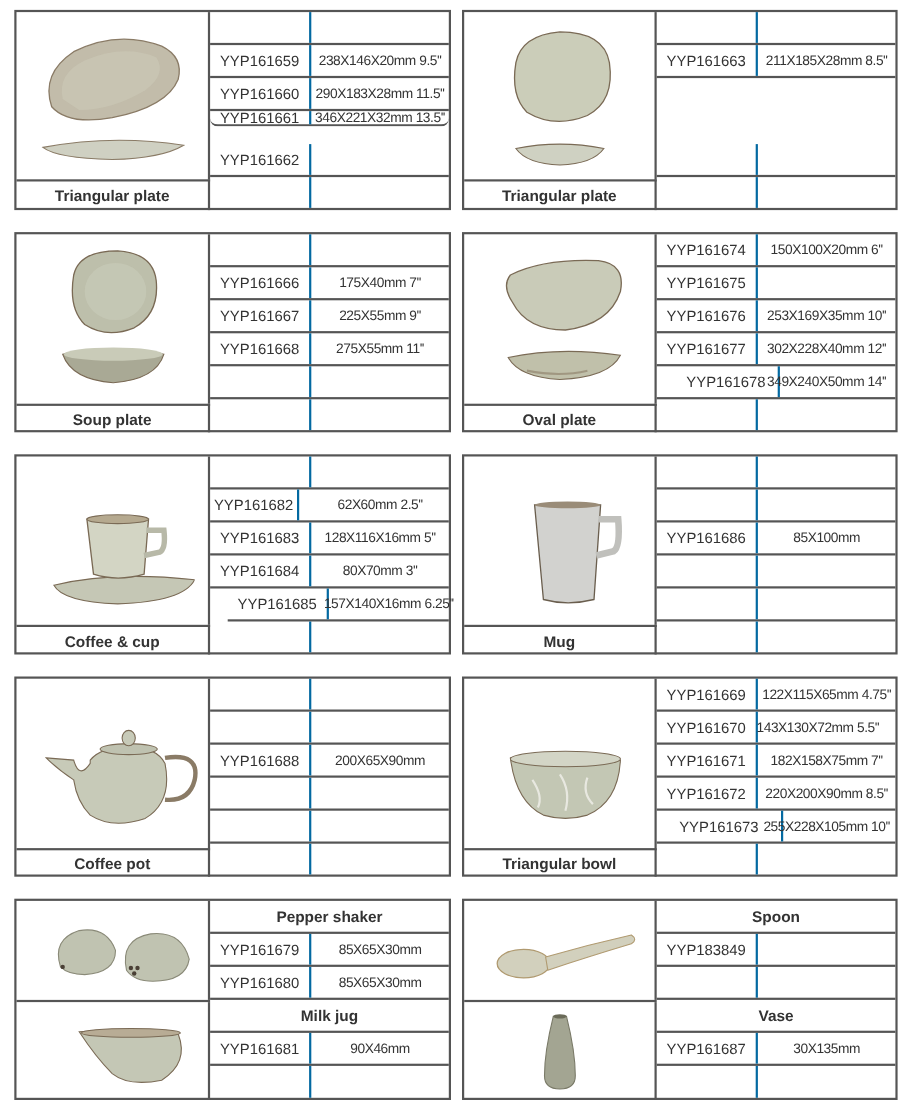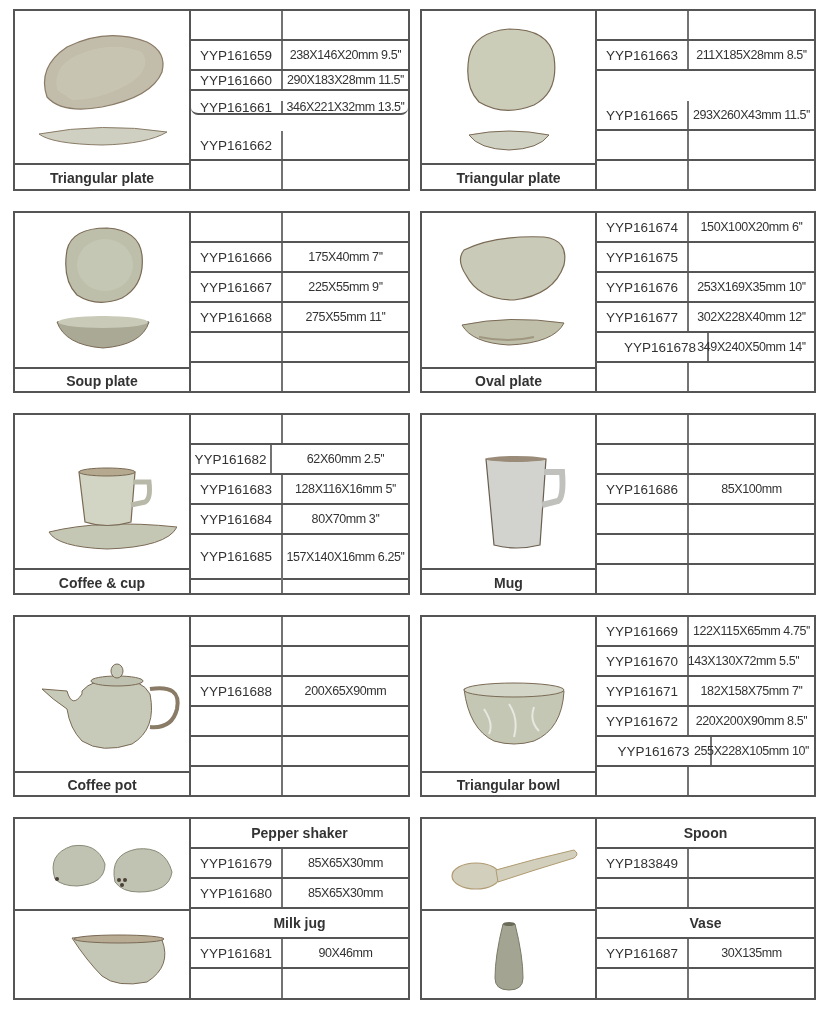--- a/index.html
+++ b/index.html
@@ -6,21 +6,21 @@
   body { width: 835px; height: 1010px; position: relative; overflow: hidden;
          font-family: "Liberation Sans", "DejaVu Sans", sans-serif; color: #333; }
   .block { position: absolute; border: 2px solid #555; box-sizing: border-box; background: #fff; }
   .img-cell { position: absolute; border-right: 2px solid #555; box-sizing: border-box;
               display: flex; align-items: center; justify-content: center; }
   .name-cell { position: absolute; border-top: 2px solid #555; border-right: 2px solid #555;
                box-sizing: border-box; display: flex; align-items: center; justify-content: center;
                font-size: 14px; font-weight: bold; color: #333; }
   .row { position: absolute; box-sizing: border-box; border-bottom: 2px solid #555; }
   .row.last { border-bottom: none; }
-  .c-code { position: absolute; top: 0; bottom: 0; box-sizing: border-box; border-right: 2px solid #737373;
+  .c-code { position: absolute; top: 0; bottom: 0; box-sizing: border-box; border-right: 2px solid #0369a1;
             display: flex; align-items: center; justify-content: center; font-size: 13.5px; color: #333; }
   .c-size { position: absolute; top: 0; bottom: 0; box-sizing: border-box;
             display: flex; align-items: center; justify-content: center; font-size: 12.5px; color: #333;
             letter-spacing: -0.4px; white-space: nowrap; }
   .hdr { position: absolute; box-sizing: border-box; border-bottom: 2px solid #555;
          display: flex; align-items: center; justify-content: center; font-size: 14px; font-weight: bold; color: #333; }
   .hsep { position: absolute; left: 0; right: 0; height: 0; border-top: 2px solid #555; }
   svg { display: block; }
 </style>
 </head>
@@ -37,21 +37,21 @@
   <div class="name-cell" style="left:0;top:152px;width:176px;height:28px;">Triangular plate</div>
   <div style="position:absolute;left:176px;top:0;right:0;bottom:0;">
     <div class="row" style="left:0;right:0;top:0;height:30px;">
         <div class="c-code" style="left:0;width:92px;"></div>
         <div class="c-size" style="left:92px;right:0;"></div>
       </div>
     <div class="row" style="left:0;right:0;top:30px;height:30px;">
         <div class="c-code" style="left:0;width:92px;">YYP161659</div>
         <div class="c-size" style="left:92px;right:0;">238X146X20mm 9.5''</div>
       </div>
-    <div class="row" style="left:0;right:0;top:60px;height:20px;">
+    <div class="row" style="left:0;right:0;top:60px;height:30px;">
         <div class="c-code" style="left:0;width:92px;">YYP161660</div>
         <div class="c-size" style="left:92px;right:0;">290X183X28mm 11.5''</div>
       </div>
     <div class="row" style="left:0;right:0;top:90px;height:14px;border-radius:12px;">
         <div class="c-code" style="left:0;width:92px;">YYP161661</div>
         <div class="c-size" style="left:92px;right:0;">346X221X32mm 13.5''</div>
       </div>
     <div class="row" style="left:0;right:0;top:120px;height:30px;">
         <div class="c-code" style="left:0;width:92px;">YYP161662</div>
       </div>
@@ -71,24 +71,20 @@
   </div>
   <div class="name-cell" style="left:0;top:152px;width:175px;height:28px;">Triangular plate</div>
   <div style="position:absolute;left:175px;top:0;right:0;bottom:0;">
     <div class="row" style="left:0;right:0;top:0;height:30px;">
         <div class="c-code" style="left:0;width:92px;"></div>
         <div class="c-size" style="left:92px;right:0;"></div>
       </div>
     <div class="row" style="left:0;right:0;top:30px;height:30px;">
         <div class="c-code" style="left:0;width:92px;">YYP161663</div>
         <div class="c-size" style="left:92px;right:0;">211X185X28mm 8.5''</div>
-      </div>
-    <div class="row" style="left:0;right:0;top:90px;height:30px;">
-        <div class="c-code" style="left:0;width:92px;">YYP161665</div>
-        <div class="c-size" style="left:92px;right:0;">293X260X43mm 11.5''</div>
       </div>
     <div class="row" style="left:0;right:0;top:120px;height:30px;">
         <div class="c-code" style="left:0;width:92px;"></div>
         <div class="c-size" style="left:92px;right:0;"></div>
       </div>
     <div class="row last" style="left:0;right:0;top:150px;bottom:0;">
         <div class="c-code" style="left:0;width:92px;"></div>
         <div class="c-size" style="left:92px;right:0;"></div>
       </div>
   </div>
@@ -188,21 +184,21 @@
         <div class="c-size" style="left:92px;right:0;">62X60mm 2.5''</div>
       </div>
     <div class="row" style="left:0;right:0;top:60px;height:30px;">
         <div class="c-code" style="left:0;width:92px;">YYP161683</div>
         <div class="c-size" style="left:92px;right:0;">128X116X16mm 5''</div>
       </div>
     <div class="row" style="left:0;right:0;top:90px;height:30px;">
         <div class="c-code" style="left:0;width:92px;">YYP161684</div>
         <div class="c-size" style="left:92px;right:0;">80X70mm 3''</div>
       </div>
-    <div class="row" style="left:0;right:0;top:120px;height:45px;">
+    <div class="row" style="left:16px;right:0;top:120px;height:30px;">
         <div class="c-code" style="left:0;width:92px;">YYP161685</div>
         <div class="c-size" style="left:92px;right:0;">157X140X16mm 6.25''</div>
       </div>
     <div class="row last" style="left:0;right:0;top:150px;bottom:0;">
         <div class="c-code" style="left:0;width:92px;"></div>
         <div class="c-size" style="left:92px;right:0;"></div>
       </div>
   </div>
 </div>
 

